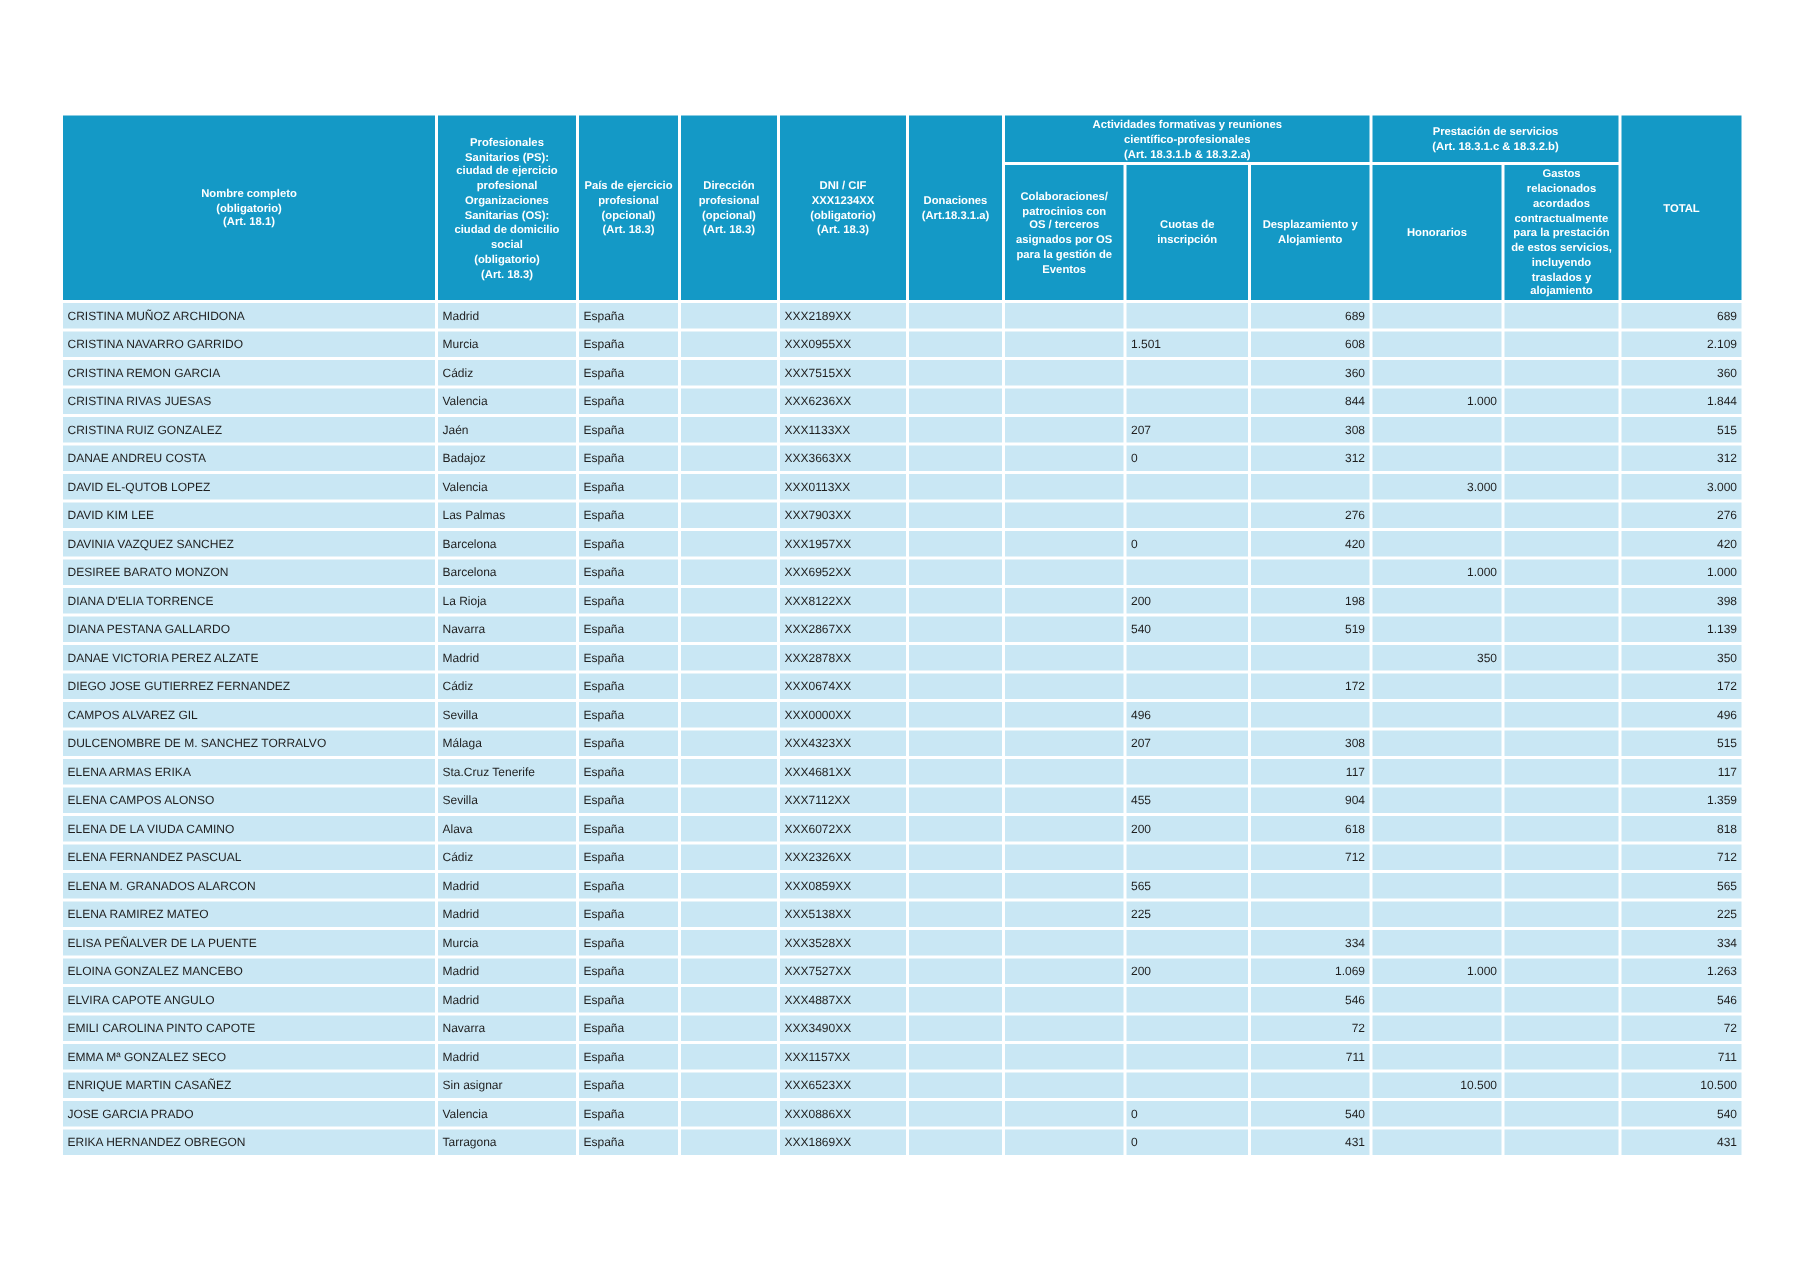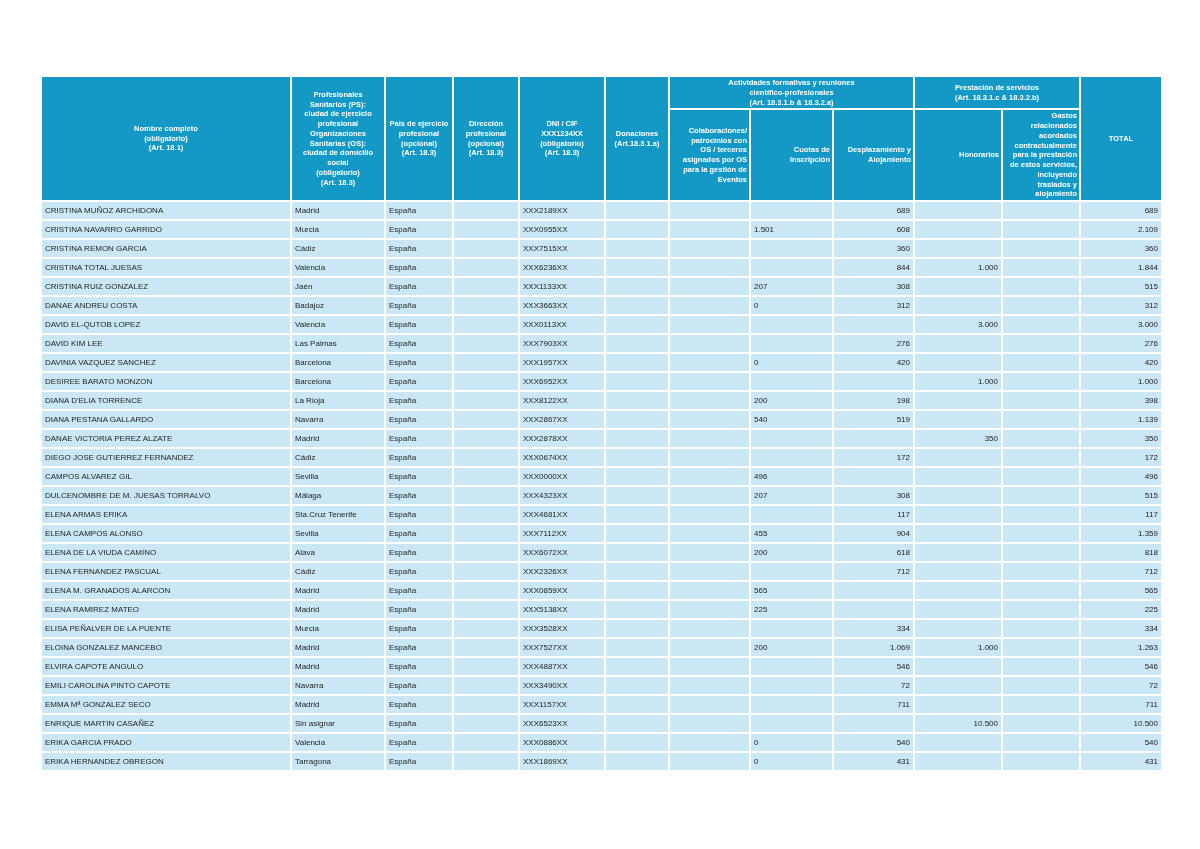--- a/index.html
+++ b/index.html
@@ -30,21 +30,21 @@
     font-size:7.5px;
     font-weight:bold;
     line-height:1.3;
     text-align:center;
     vertical-align:middle;
     white-space:pre-line;
     padding:1px 2px;
     overflow:hidden;
   }
   tr.group-row th{height:27px;}
-  tr.sub-row th{height:89px;text-align:right;}
+  tr.sub-row th{height:89px;}
   tbody td{
     background:var(--row-bg);
     color:var(--cell-text);
     font-size:8px;
     height:17px;
     padding:0 3px;
     vertical-align:middle;
     white-space:nowrap;
     overflow:hidden;
     text-align:left;
@@ -166,21 +166,21 @@
           <td>XXX7515XX</td>
           <td></td>
           <td></td>
           <td></td>
           <td>360</td>
           <td></td>
           <td></td>
           <td>360</td>
         </tr>
         <tr>
-          <td>CRISTINA TOTAL JUESAS</td>
+          <td>CRISTINA RIVAS JUESAS</td>
           <td>Valencia</td>
           <td>España</td>
           <td></td>
           <td>XXX6236XX</td>
           <td></td>
           <td></td>
           <td></td>
           <td>844</td>
           <td>1.000</td>
           <td></td>
@@ -334,21 +334,21 @@
           <td>XXX0000XX</td>
           <td></td>
           <td></td>
           <td>496</td>
           <td></td>
           <td></td>
           <td></td>
           <td>496</td>
         </tr>
         <tr>
-          <td>DULCENOMBRE DE M. JUESAS TORRALVO</td>
+          <td>DULCENOMBRE DE M. SANCHEZ TORRALVO</td>
           <td>Málaga</td>
           <td>España</td>
           <td></td>
           <td>XXX4323XX</td>
           <td></td>
           <td></td>
           <td>207</td>
           <td>308</td>
           <td></td>
           <td></td>
@@ -516,21 +516,21 @@
           <td>XXX6523XX</td>
           <td></td>
           <td></td>
           <td></td>
           <td></td>
           <td>10.500</td>
           <td></td>
           <td>10.500</td>
         </tr>
         <tr>
-          <td>ERIKA GARCIA PRADO</td>
+          <td>JOSE GARCIA PRADO</td>
           <td>Valencia</td>
           <td>España</td>
           <td></td>
           <td>XXX0886XX</td>
           <td></td>
           <td></td>
           <td>0</td>
           <td>540</td>
           <td></td>
           <td></td>

